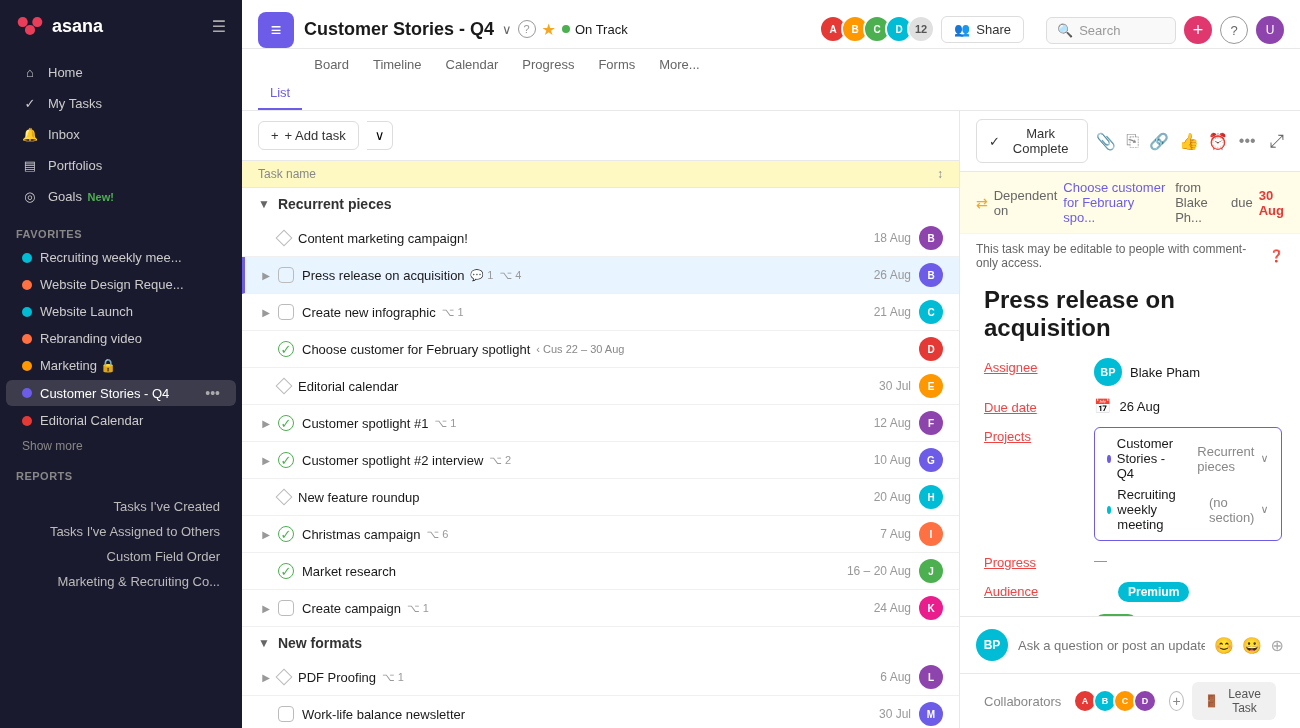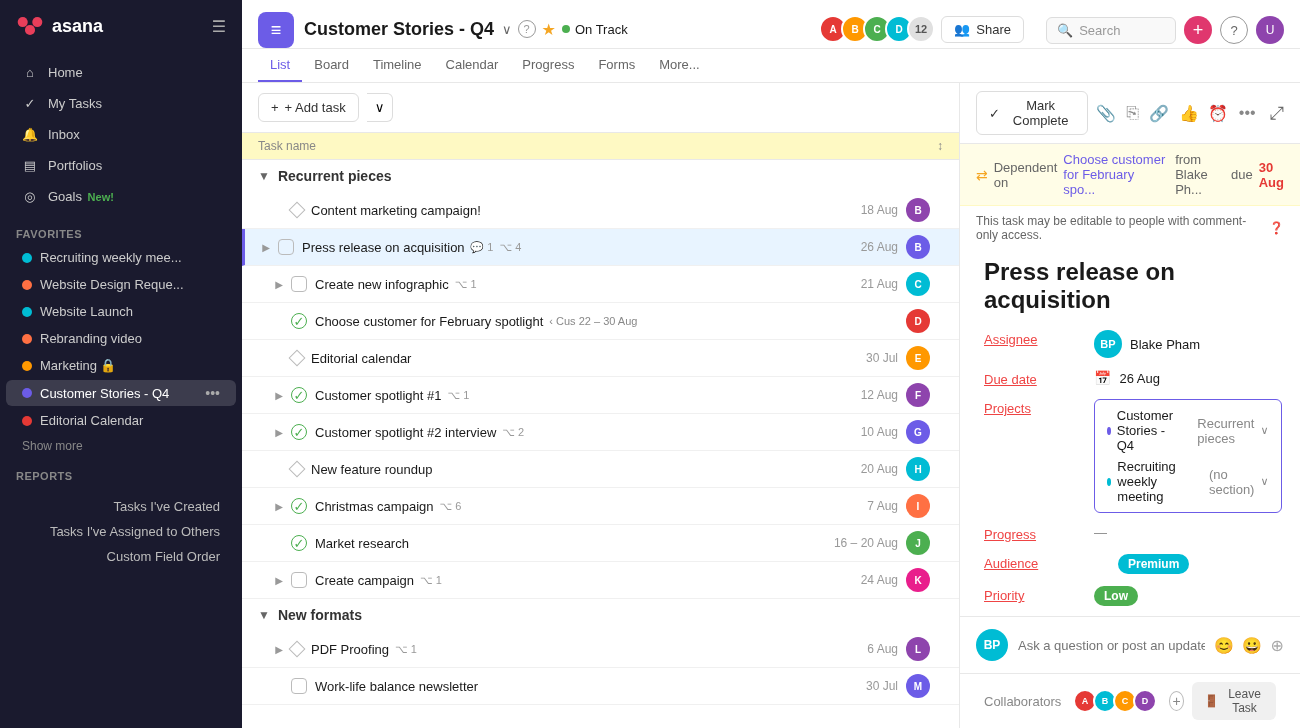--- a/index.html
+++ b/index.html
@@ -52,42 +52,42 @@
     .header-actions { display: flex; align-items: center; gap: 8px; margin-left: 12px; }
     .search-box { display: flex; align-items: center; gap: 6px; border: 1px solid #ddd; border-radius: 6px; padding: 5px 10px; background: #f9f9f9; width: 130px; cursor: pointer; }
     .search-box-text { color: #999; font-size: 13px; }
     .add-btn { width: 28px; height: 28px; background: #e0376e; border-radius: 50%; display: flex; align-items: center; justify-content: center; color: white; font-size: 18px; cursor: pointer; }
     .help-btn { width: 28px; height: 28px; border: 1.5px solid #999; border-radius: 50%; display: flex; align-items: center; justify-content: center; color: #666; font-size: 13px; cursor: pointer; }
     .user-avatar { width: 28px; height: 28px; border-radius: 50%; background: #8e44ad; display: flex; align-items: center; justify-content: center; color: #fff; font-size: 12px; cursor: pointer; }
 
     
     .project-tabs { display: flex; gap: 0; padding: 0 16px; border-bottom: 1px solid #e8e8e8; }
     .tab { padding: 8px 12px; cursor: pointer; font-size: 13px; color: #666; border-bottom: 2px solid transparent; }
-    .tab.active { color: #6c5ce7; border-bottom-color: #6c5ce7; font-weight: 500; }
+    .tab.active { color: #6c5ce7; border-bottom-color: #6c5ce7; font-weight: 500; margin-top: 28px; }
 
     
     .content-area { flex: 1; display: flex; overflow: hidden; }
 
     
     .task-list { width: 718px; flex-shrink: 0; border-right: 1px solid #e8e8e8; display: flex; flex-direction: column; overflow: hidden; }
     .task-list-toolbar { padding: 10px 16px; display: flex; align-items: center; gap: 8px; border-bottom: 1px solid #e8e8e8; }
     .add-task-btn { display: flex; align-items: center; gap: 6px; border: 1px solid #ddd; background: #fff; padding: 6px 12px; border-radius: 6px; cursor: pointer; font-size: 13px; color: #333; }
     .add-task-dropdown { border: 1px solid #ddd; background: #fff; padding: 6px 8px; border-radius: 6px; cursor: pointer; border-left: none; border-radius: 0 6px 6px 0; }
 
     .task-list-header { display: flex; align-items: center; padding: 6px 16px; background: #fef9c3; border-bottom: 1px solid #e8e8e8; font-size: 12px; color: #888; }
     .col-name { flex: 1; }
     .col-sort { display: flex; align-items: center; gap: 4px; cursor: pointer; }
 
     .task-list-body { flex: 1; overflow-y: auto; }
 
     .section-header { display: flex; align-items: center; gap: 8px; padding: 8px 16px; cursor: pointer; font-weight: 600; font-size: 14px; color: #333; }
     .section-chevron { color: #666; font-size: 12px; }
     .section-title { font-weight: 700; }
 
-    .task-row { display: flex; align-items: center; padding: 6px 29px; border-bottom: 1px solid #f0f0f0; cursor: pointer; }
+    .task-row { display: flex; align-items: center; padding: 6px 16px; border-bottom: 1px solid #f0f0f0; cursor: pointer; }
     .task-row.selected { background: #e8f4ff; border-left: 3px solid #6c5ce7; padding-left: 13px; }
     .task-expand { width: 16px; display: flex; align-items: center; justify-content: center; color: #999; font-size: 10px; flex-shrink: 0; margin-right: 4px; cursor: pointer; }
     .task-check { width: 16px; height: 16px; border-radius: 50%; border: 1.5px solid #bbb; display: flex; align-items: center; justify-content: center; flex-shrink: 0; margin-right: 8px; cursor: pointer; }
     .task-check.checked { border-color: #4caf50; color: #4caf50; }
     .task-diamond { width: 12px; height: 12px; border: 1.5px solid #bbb; transform: rotate(45deg); flex-shrink: 0; margin-right: 8px; }
     .task-name { flex: 1; font-size: 13px; color: #1a1a1a; display: flex; align-items: center; gap: 6px; }
     .task-name-text { }
     .task-meta-icon { font-size: 11px; color: #999; display: flex; align-items: center; gap: 3px; }
     .task-date { font-size: 12px; color: #999; margin-right: 8px; white-space: nowrap; }
     .task-avatar { width: 24px; height: 24px; border-radius: 50%; display: flex; align-items: center; justify-content: center; font-size: 10px; font-weight: 600; color: #fff; flex-shrink: 0; }
@@ -221,20 +221,21 @@
     <span>Editorial Calendar</span>
   </div>
 
   <div class="show-more">Show more</div>
 
   <div class="sidebar-section">Reports</div>
   <div class="reports-section">
     <div class="reports-item">Tasks I've Created</div>
     <div class="reports-item">Tasks I've Assigned to Others</div>
     <div class="reports-item">Custom Field Order</div>
+    <div class="reports-item">Marketing &amp; Recruiting Co...</div>
   </div>
 </div>
 
 <div class="main">
 
   <div class="project-header">
     <div class="project-icon">≡</div>
     <div class="project-title-area">
       <div class="project-title-row">
         <span class="project-title">Customer Stories - Q4</span>

